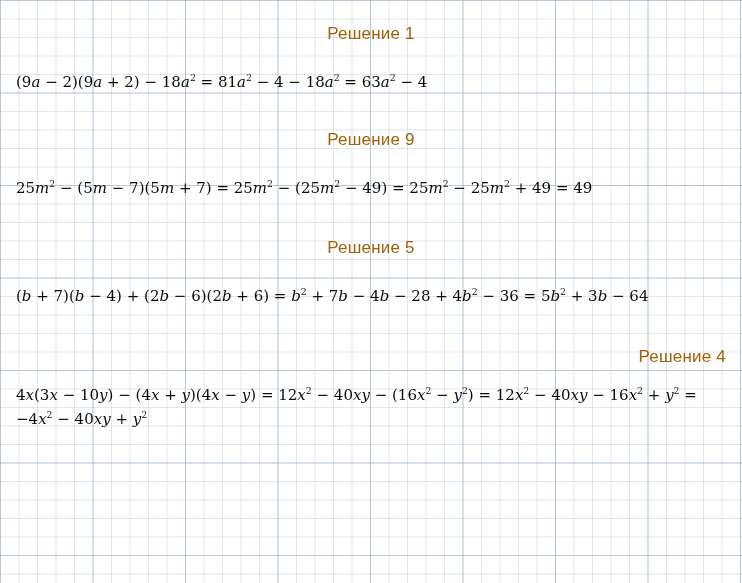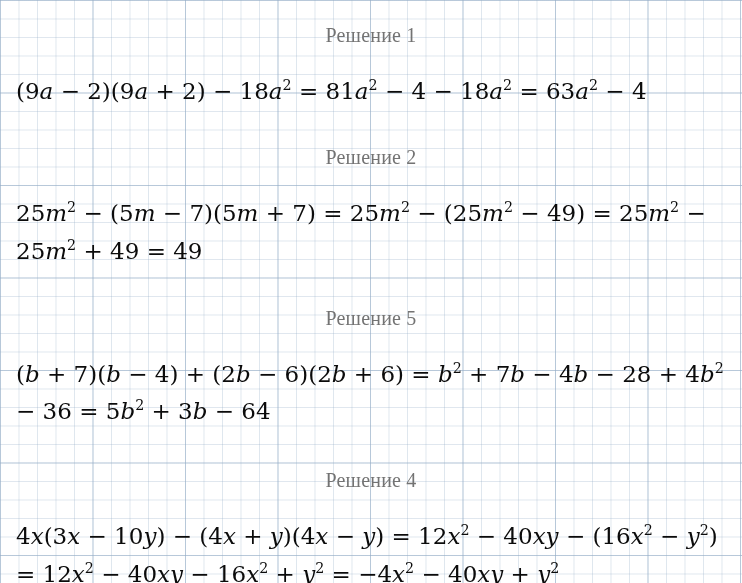--- a/index.html
+++ b/index.html
@@ -41,30 +41,30 @@
     box-sizing: border-box;
     width: 742px;
   }
 
   .solution-block {
     margin: 0;
   }
 
   .solution-title {
     text-align: center;
-    font-family: Liberation Serif, serif;
-    font-size: 20px;
-    color: #737373;
+    font-family: Liberation Sans, sans-serif;
+    font-size: 17px;
+    color: #a16207;
     font-weight: 400;
     letter-spacing: 0.2px;
   }
 
   .solution-body {
     font-family: "DejaVu Serif", serif;
-    font-size: 23px;
+    font-size: 15px;
     color: #0b0b0b;
     line-height: 1.62;
     text-align: left;
     font-style: normal;
   }
 
   
   .v { font-style: italic; }
   sup {
     font-size: 0.62em;
@@ -76,37 +76,37 @@
   
   #b1 .solution-title { margin: 24px 0 0 0; }
   #b1 .solution-body  { margin: 26px 0 0 0; }
 
   #b2 .solution-title { margin: 36px 0 0 0; }
   #b2 .solution-body  { margin: 26px 0 0 0; }
 
   #b3 .solution-title { margin: 37px 0 0 0; }
   #b3 .solution-body  { margin: 26px 0 12px 0; }
 
-  #b4 .solution-title { margin: 39px 0 0 0; }
-  #b4 .solution-body  { margin: 26px 0 0 0; }
+  #b4 .solution-title { margin: 39px 0 0 0; text-align: right; }
+  #b4 .solution-body  { margin: 16px 0 0 0; }
 </style>
 </head>
 <body>
 
 <div class="grid-bg"></div>
 
 <div class="content">
 
   <section class="solution-block" id="b1">
     <h2 class="solution-title">Решение 1</h2>
     <div class="solution-body">(9<span class="v">a</span> − 2)(9<span class="v">a</span> + 2) − 18<span class="v">a</span><sup>2</sup> = 81<span class="v">a</span><sup>2</sup> − 4 − 18<span class="v">a</span><sup>2</sup> = 63<span class="v">a</span><sup>2</sup> − 4</div>
   </section>
 
   <section class="solution-block" id="b2">
-    <h2 class="solution-title">Решение 2</h2>
+    <h2 class="solution-title">Решение 9</h2>
     <div class="solution-body">25<span class="v">m</span><sup>2</sup> − (5<span class="v">m</span> − 7)(5<span class="v">m</span> + 7) = 25<span class="v">m</span><sup>2</sup> − (25<span class="v">m</span><sup>2</sup> − 49) = 25<span class="v">m</span><sup>2</sup> − 25<span class="v">m</span><sup>2</sup> + 49 = 49</div>
   </section>
 
   <section class="solution-block" id="b3">
     <h2 class="solution-title">Решение 5</h2>
     <div class="solution-body">(<span class="v">b</span> + 7)(<span class="v">b</span> − 4) + (2<span class="v">b</span> − 6)(2<span class="v">b</span> + 6) = <span class="v">b</span><sup>2</sup> + 7<span class="v">b</span> − 4<span class="v">b</span> − 28 + 4<span class="v">b</span><sup>2</sup> − 36 = 5<span class="v">b</span><sup>2</sup> + 3<span class="v">b</span> − 64</div>
   </section>
 
   <section class="solution-block" id="b4">
     <h2 class="solution-title">Решение 4</h2>

